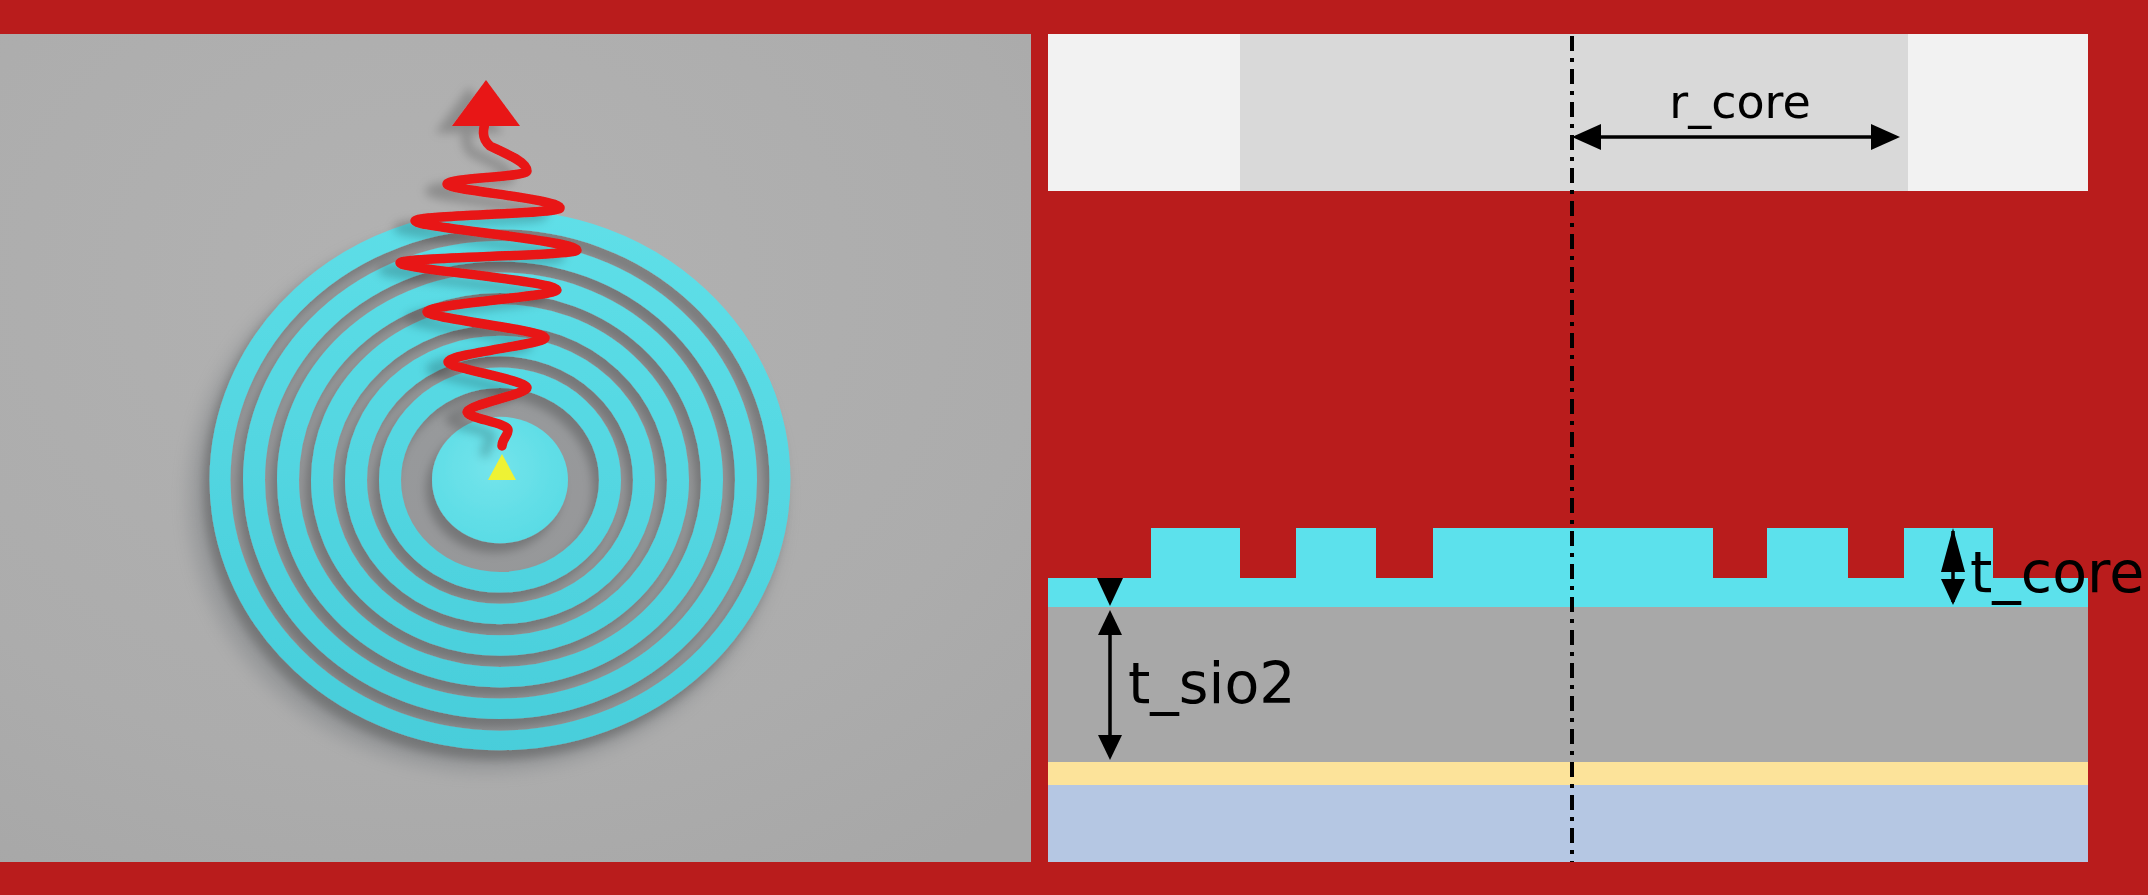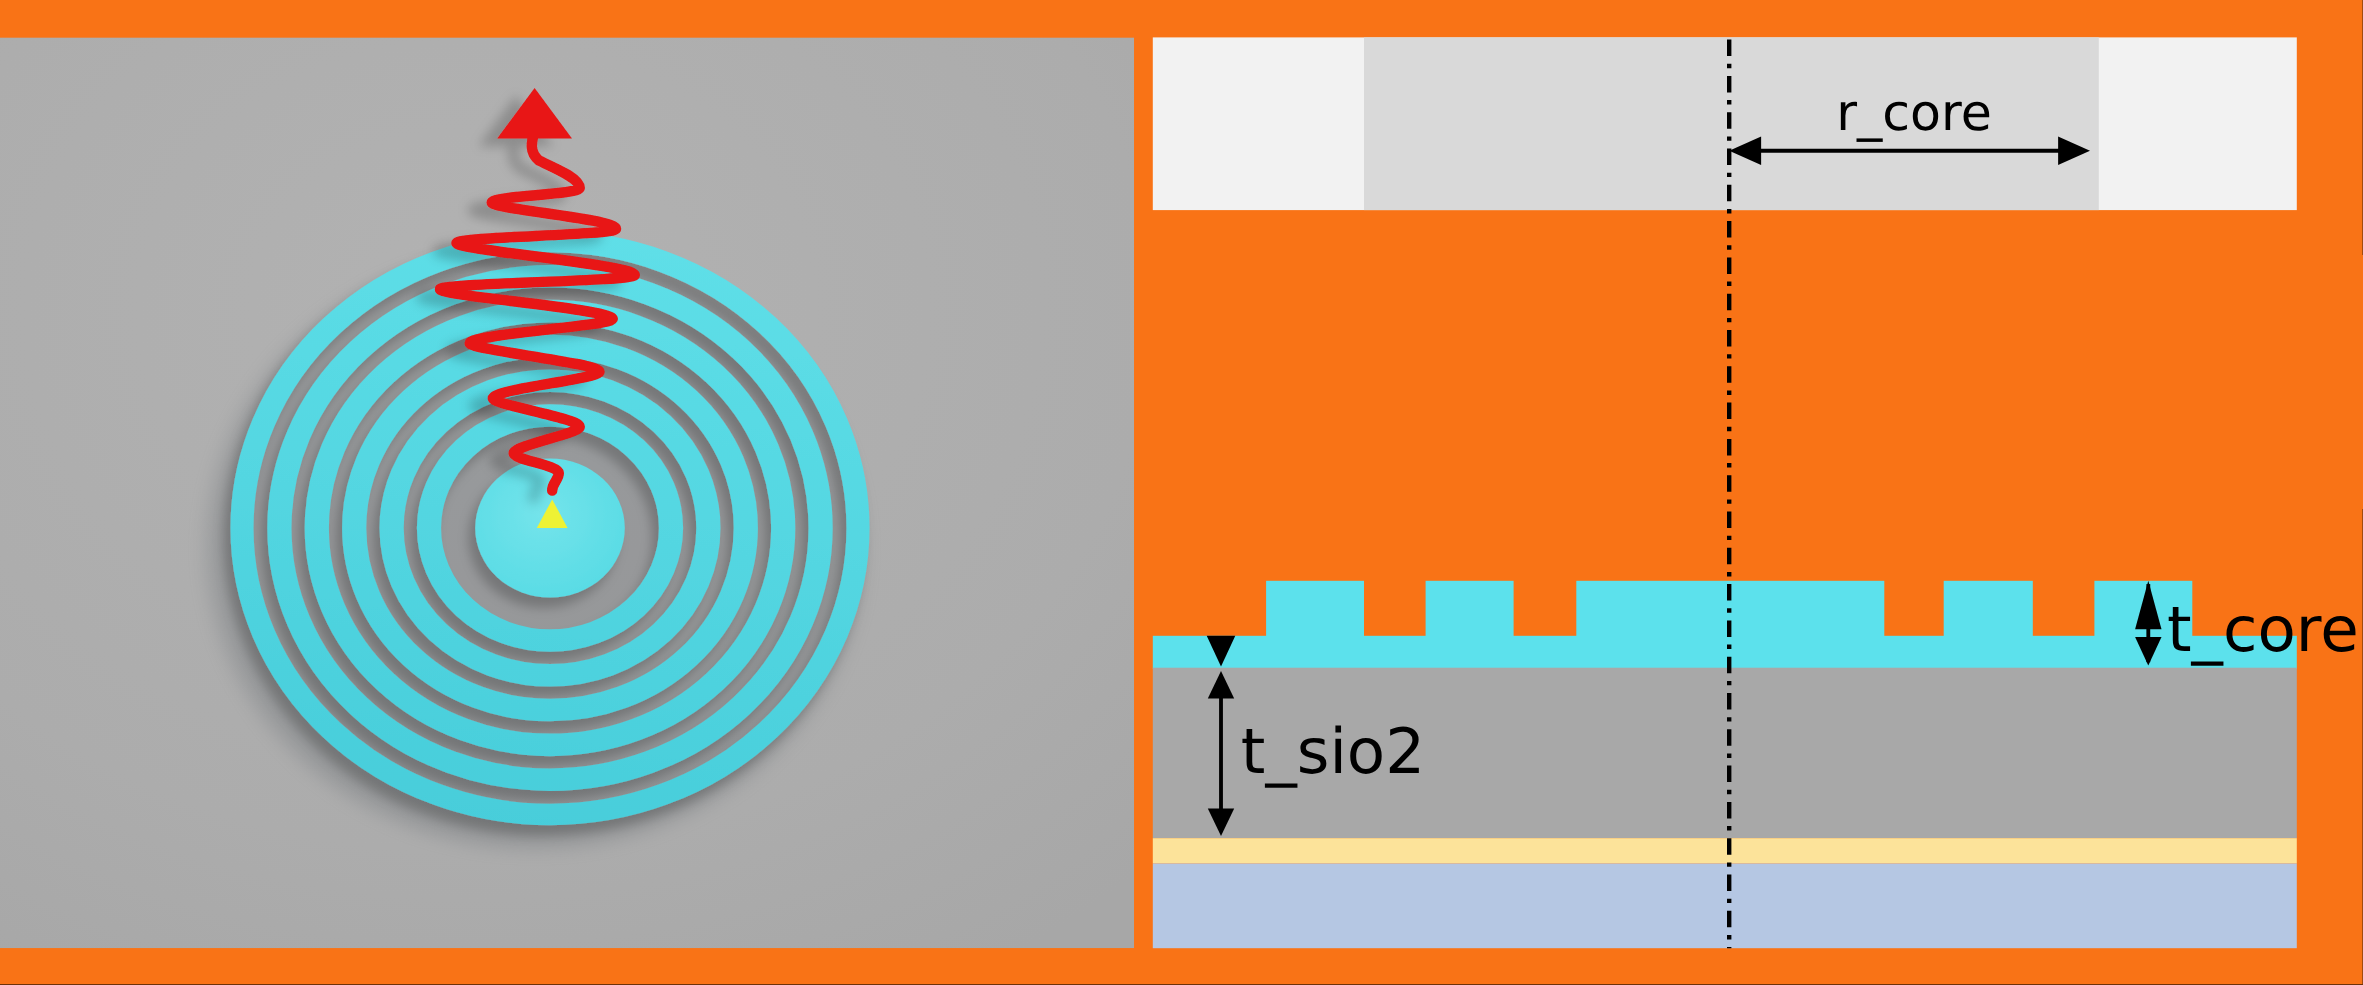--- a/index.html
+++ b/index.html
@@ -1,16 +1,16 @@
 <!DOCTYPE html>
 <html><head>
 <meta charset="utf-8">
 <style>
   html,body{margin:0;padding:0;background:#000;}
-  #stage{position:relative;width:2148px;height:895px;background:#f97316;overflow:hidden;
+  #stage{position:relative;width:2148px;height:895px;background:#b91c1c;overflow:hidden;
          font-family:"DejaVu Sans","Liberation Sans",sans-serif;}
   #panel-a{position:absolute;left:0;top:34px;width:1031px;height:828px;}
   #panel-b{position:absolute;left:1048px;top:34px;width:1040px;height:828px;overflow:visible;}
   svg{display:block;}
   text{font-family:"DejaVu Sans","Liberation Sans",sans-serif;fill:#000;}
   .lbl-small{font-size:46px;}
   .lbl-big{font-size:57px;}
   .dim{stroke:#000;stroke-width:3.5;}
   .dimhead{fill:#000;stroke:none;}
   .centerline{stroke:#000;stroke-width:4;stroke-dasharray:15 7 4 7;fill:none;}

